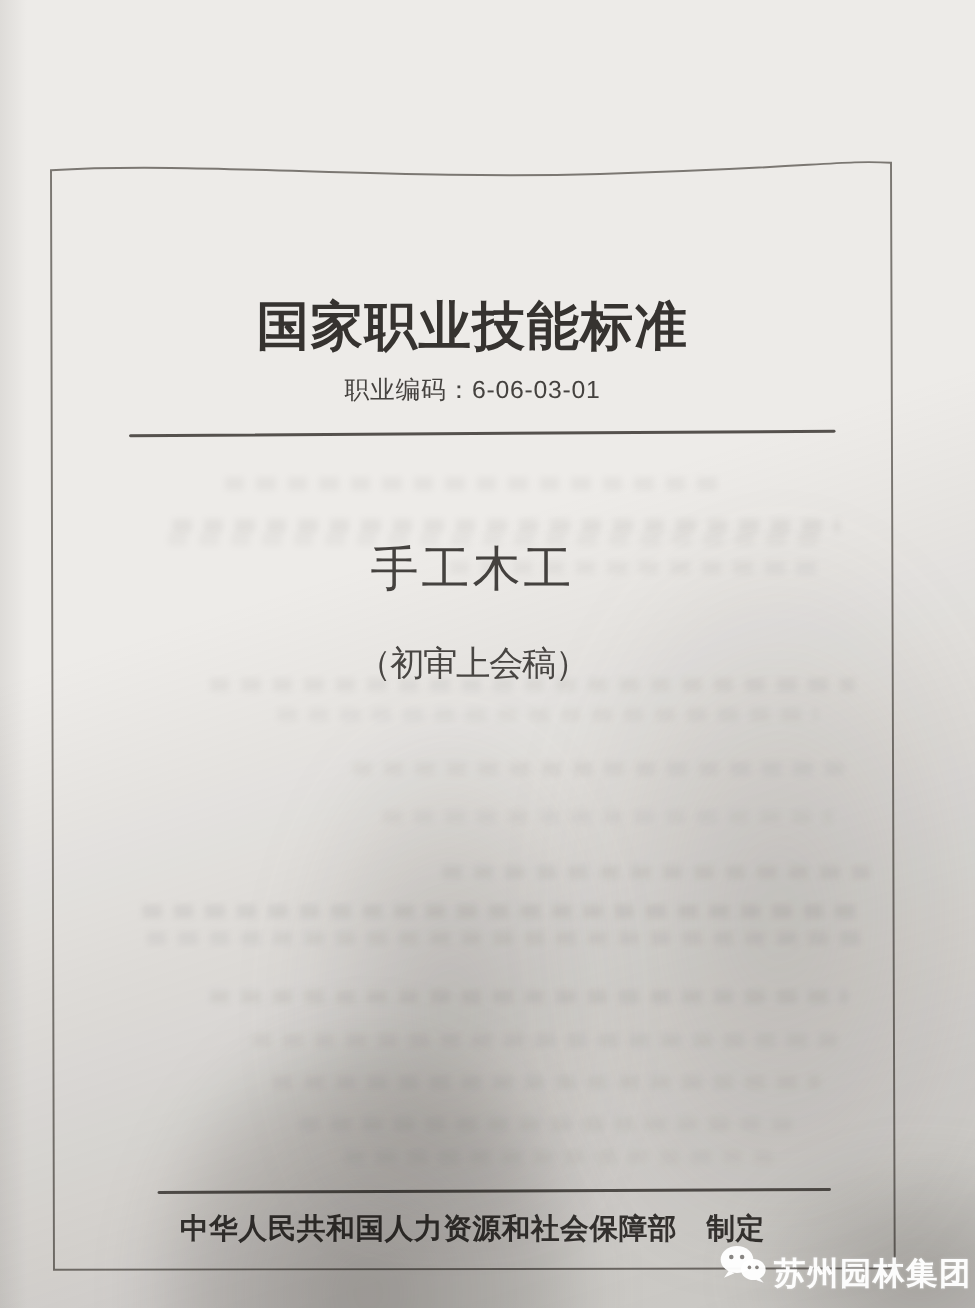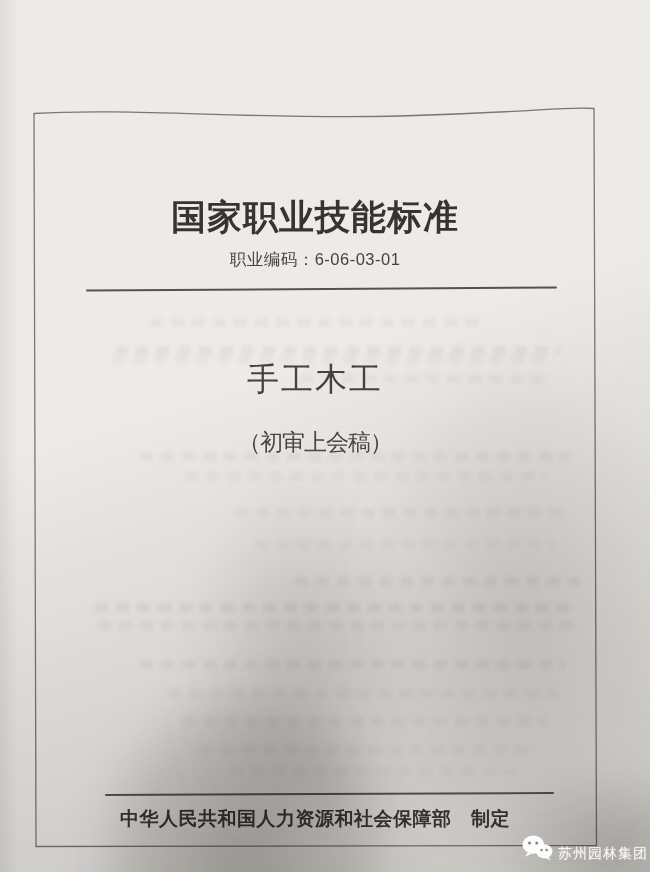--- a/index.html
+++ b/index.html
@@ -98,21 +98,21 @@
     filter: blur(16px);
   }
 
   
   .watermark {
     position: absolute; right: 2px; bottom: 9px;
     display: flex; align-items: center; gap: 5px;
     z-index: 10;
   }
   .wm-text {
-    font-size: 14px; font-weight: 400; letter-spacing: 1px;
+    font-size: 21px; font-weight: 700; letter-spacing: 1px;
     color: rgba(255,255,255,.95);
     text-shadow: 0 0 2px rgba(255,255,255,.35);
     white-space: nowrap;
     margin-top: 12px;
   }
 </style>
 </head>
 <body>
 
 <div class="photo">

